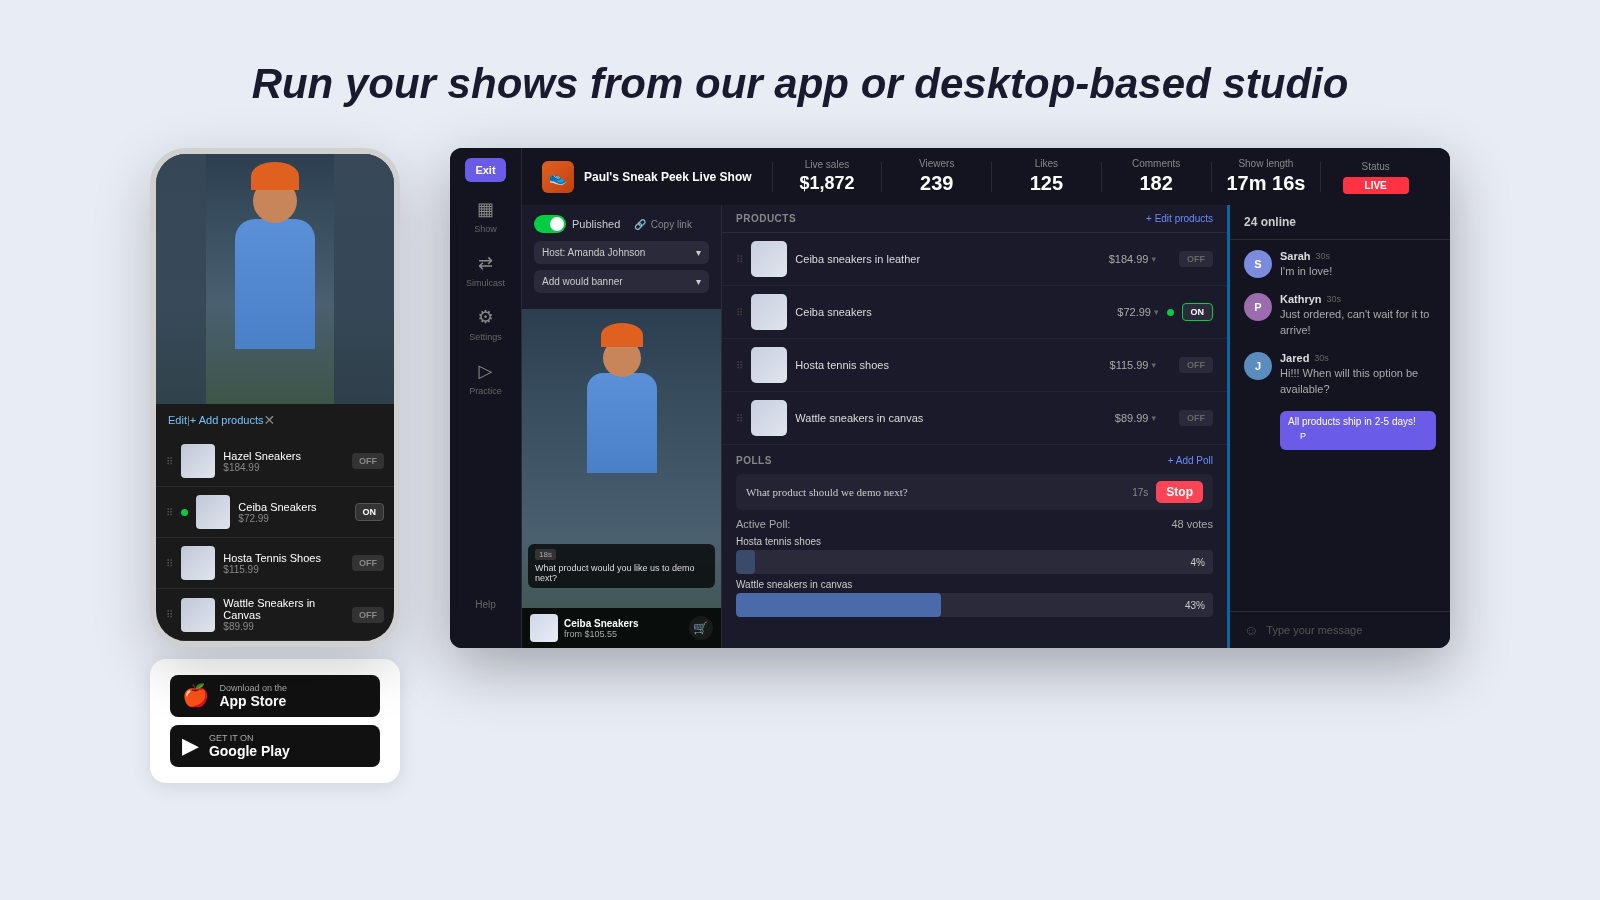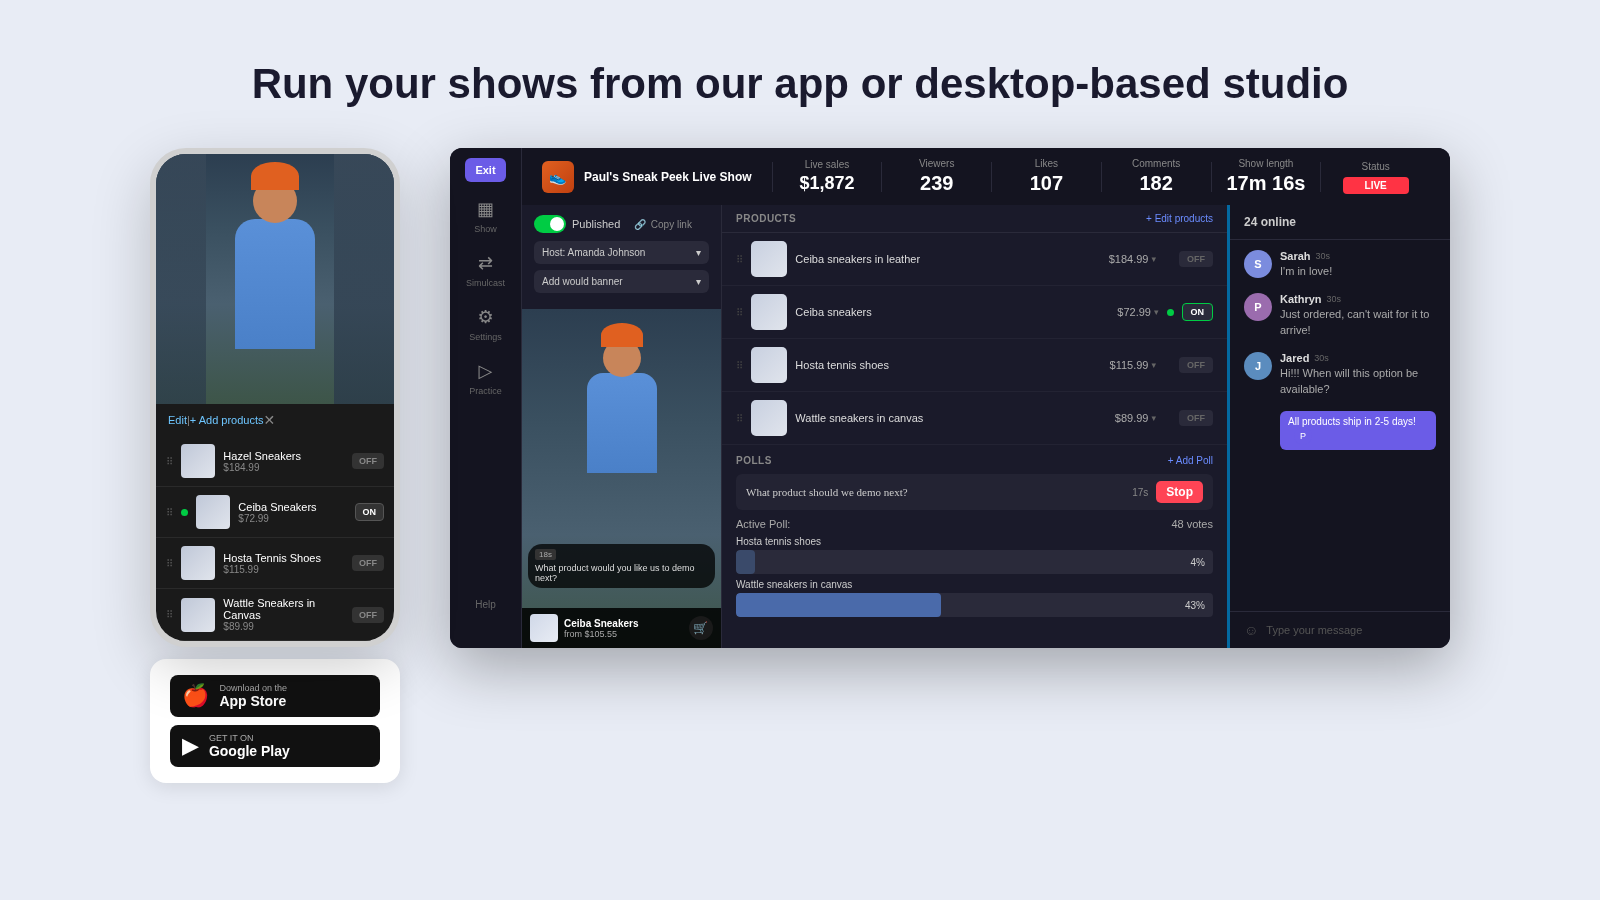--- a/index.html
+++ b/index.html
@@ -13,20 +13,21 @@
       flex-direction: column;
       align-items: center;
     }
     .page-title {
       font-size: 42px;
       font-weight: 800;
       color: #1a1a2e;
       text-align: left;
       margin-top: 60px;
       margin-bottom: 40px;
+      font-style: italic;
     }
     .content-area {
       display: flex;
       gap: 40px;
       align-items: flex-start;
       width: 1300px;
     }
 
     
     .phone-container {
@@ -711,21 +712,21 @@
           <div class="stat-value money">$1,872</div>
         </div>
         <div class="stat-divider"></div>
         <div class="stat-item">
           <div class="stat-label">Viewers</div>
           <div class="stat-value">239</div>
         </div>
         <div class="stat-divider"></div>
         <div class="stat-item">
           <div class="stat-label">Likes</div>
-          <div class="stat-value">107</div>
+          <div class="stat-value">125</div>
         </div>
         <div class="stat-divider"></div>
         <div class="stat-item">
           <div class="stat-label">Comments</div>
           <div class="stat-value">182</div>
         </div>
         <div class="stat-divider"></div>
         <div class="stat-item">
           <div class="stat-label">Show length</div>
           <div class="stat-value">17m 16s</div>
@@ -759,21 +760,21 @@
             </div>
           </div>
 
           <div style="flex:1;position:relative;overflow:hidden;background:#1a1a2a;">
             <div style="width:100%;height:100%;background:linear-gradient(180deg,#2c3e50,#3a5060,#4a6070,#3d5548);position:relative;">
               <div style="position:absolute;top:30px;left:50%;transform:translateX(-50%);width:38px;height:38px;background:#c8855a;border-radius:50%;z-index:3;"></div>
               <div style="position:absolute;top:14px;left:50%;transform:translateX(-50%);width:42px;height:24px;background:#e06020;border-radius:50% 50% 0 0;z-index:4;"></div>
               <div style="position:absolute;top:64px;left:50%;transform:translateX(-50%);width:70px;height:100px;background:linear-gradient(180deg,#5a90d8,#4a80c8);border-radius:16px 16px 0 0;z-index:2;"></div>
             </div>
 
-            <div style="position:absolute;bottom:60px;left:6px;right:6px;background:rgba(0,0,0,0.75);border-radius:14px;padding:5px 7px;">
+            <div style="position:absolute;bottom:60px;left:6px;right:6px;background:rgba(0,0,0,0.75);border-radius:6px;padding:5px 7px;">
               <div style="display:flex;align-items:center;gap:4px;margin-bottom:3px;">
                 <span style="background:#333;color:#aaa;font-size:8px;padding:1px 4px;border-radius:2px;">18s</span>
               </div>
               <div style="font-size:9px;color:#ddd;">What product would you like us to demo next?</div>
             </div>
 
             <div style="position:absolute;bottom:0;left:0;right:0;background:rgba(0,0,0,0.85);padding:6px 8px;display:flex;align-items:center;gap:6px;">
               <div style="width:28px;height:28px;border-radius:4px;background:linear-gradient(135deg,#d0d8e8,#e8ecf4);flex-shrink:0;"></div>
               <div style="flex:1;">
                 <div style="font-size:10px;color:#fff;font-weight:600;">Ceiba Sneakers</div>

